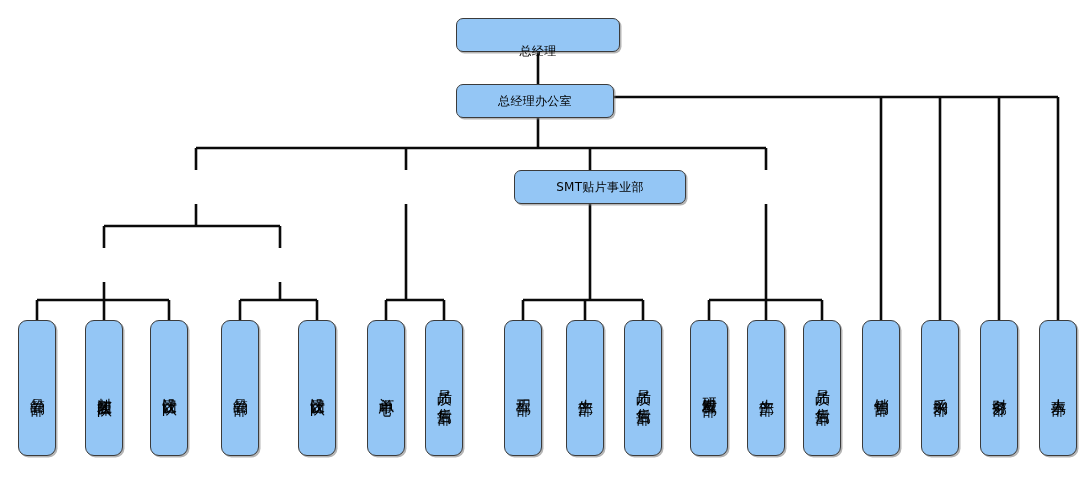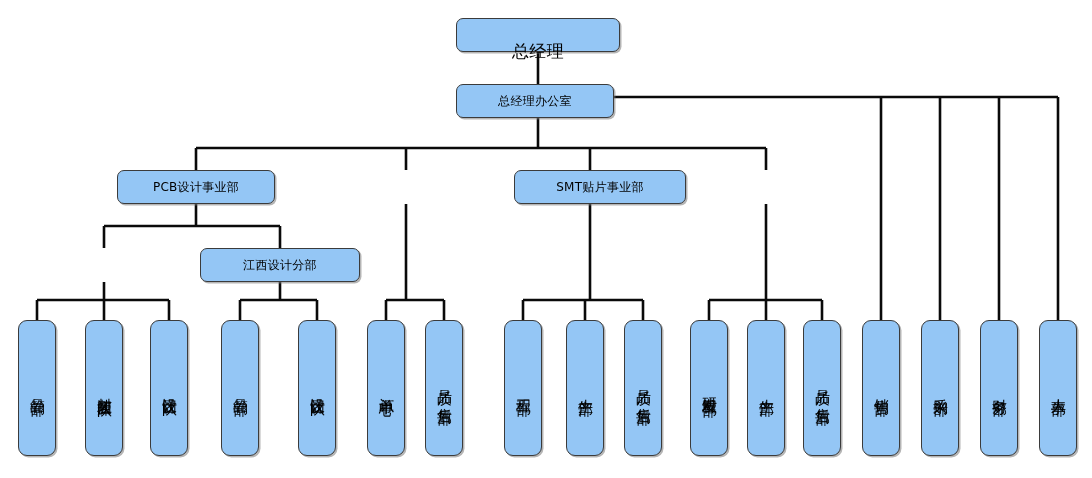--- a/index.html
+++ b/index.html
@@ -48,21 +48,21 @@
     line-height: 1.06;
     letter-spacing: 0.3px;
   }
   
   .node.h { }
   .node.h .label {
     font-size: 12px;
     white-space: nowrap;
     padding: 0 6px;
   }
-  .node.h.root .label { font-size: 17px; margin-top: 32px; }
+  .node.h.root .label { font-size: 12px; margin-top: 32px; }
   
   .node.v {
     border-radius: 9px;
   }
   .node.v .label {
     writing-mode: vertical-rl;
     text-orientation: upright;
     font-size: 15px;
     line-height: 1.12;
     letter-spacing: 1px;
@@ -126,34 +126,28 @@
   </svg>
 
   <div class="node h root" style="left:456px; top:18px; width:164px; height:34px;">
     <span class="label">总经理</span>
   </div>
 
   <div class="node h" style="left:456px; top:84px; width:158px; height:34px;">
     <span class="label">总经理办公室</span>
   </div>
 
-  <div class="node h" style="left:117px; top:170px; width:158px; height:34px;">
-    <span class="label">PCB设计事业部</span>
-  </div>
 
 
   <div class="node h" style="left:514px; top:170px; width:172px; height:34px;">
     <span class="label">SMT贴片事业部</span>
   </div>
 
 
 
-  <div class="node h" style="left:200px; top:248px; width:160px; height:34px;">
-    <span class="label">江西设计分部</span>
-  </div>
 
   <div class="node v" style="left:18px; top:320px; width:38px; height:136px;">
     <span class="label">品管部</span>
   </div>
 
   <div class="node v" style="left:85px; top:320px; width:38px; height:136px;">
     <span class="label">封装库团队</span>
   </div>
 
   <div class="node v" style="left:150px; top:320px; width:38px; height:136px;">

